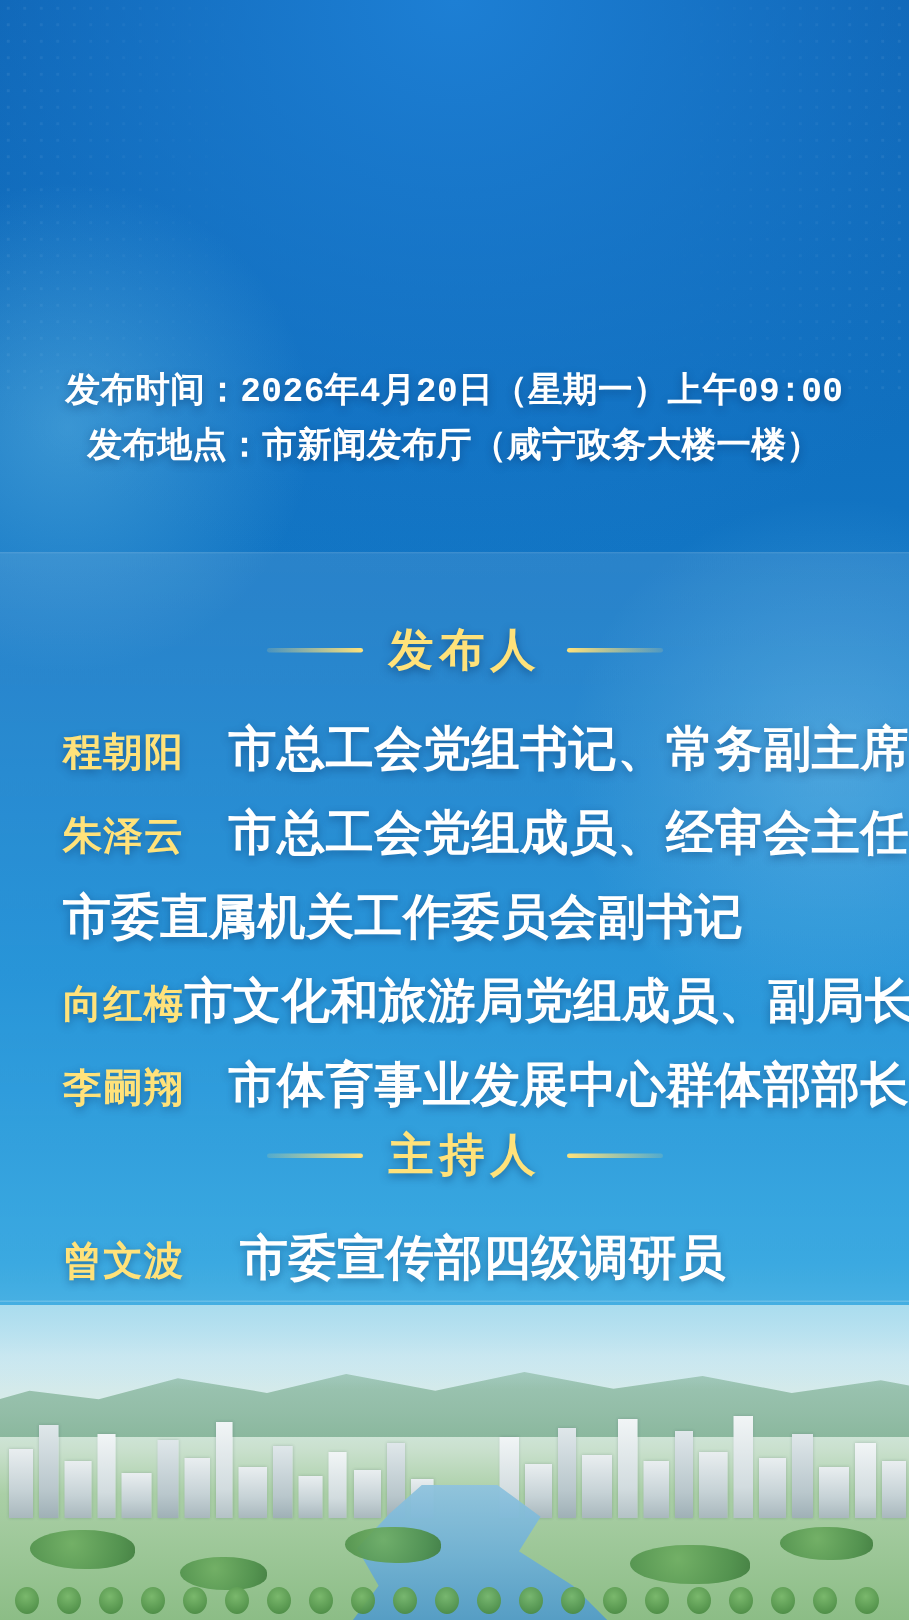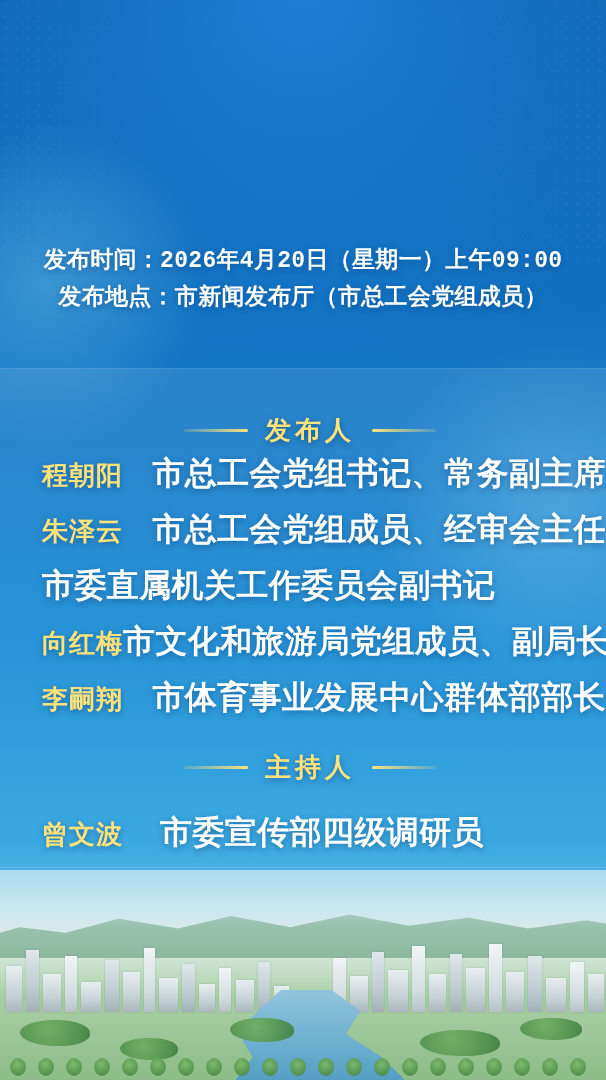--- a/index.html
+++ b/index.html
@@ -87,37 +87,37 @@
     position: absolute; top: 368px; left: 0; width: 100%;
     height: 500px;
     background: linear-gradient(180deg, rgba(255,255,255,0.10) 0%, rgba(255,255,255,0.06) 55%, rgba(255,255,255,0.02) 100%);
     border-top: 1px solid rgba(255,255,255,0.16);
     border-bottom: 1px solid rgba(255,255,255,0.10);
   }
   .section-title {
     text-align: center;
     font-family: "Liberation Serif", serif;
     font-weight: bold;
-    font-size: 26px;
+    font-size: 30px;
     color: #ffe27a;
     letter-spacing: 4px;
     text-shadow: 0 2px 6px rgba(0,40,90,0.5);
     display: flex; align-items: center; justify-content: center; gap: 17px; padding-left: 14px;
   }
   .section-title .rule {
     display: block; width: 64px; height: 3px;
     background: linear-gradient(90deg, rgba(255,226,122,0.15), #ffe27a);
     border-radius: 2px;
   }
   .section-title .rule.right {
     background: linear-gradient(270deg, rgba(255,226,122,0.15), #ffe27a);
   }
 
   .people {
-    margin-top: 4px;
+    margin-top: 24px;
     display: flex; flex-direction: column; gap: 12px;
   }
   .person {
     display: flex; align-items: baseline;
     padding-left: 42px;
     font-family: "Liberation Serif", serif;
     font-weight: bold;
     text-shadow: 0 2px 6px rgba(0,40,90,0.42);
     white-space: nowrap;
   }
@@ -202,21 +202,21 @@
 
 <div class="poster">
 
   <div class="dots"></div>
   <div class="glow-left"></div>
   <div class="glow-right"></div>
 
 
   <div class="info">
     <div>发布时间：2026年4月20日（星期一）上午09:00</div>
-    <div>发布地点：市新闻发布厅（市总工会党组成员）</div>
+    <div>发布地点：市新闻发布厅（咸宁政务大楼一楼）</div>
   </div>
 
   <div class="panel">
 
     <div style="padding-top:44px;">
       <div class="section-title">
         <span class="rule"></span>
         <span>发布人</span>
         <span class="rule right"></span>
       </div>

